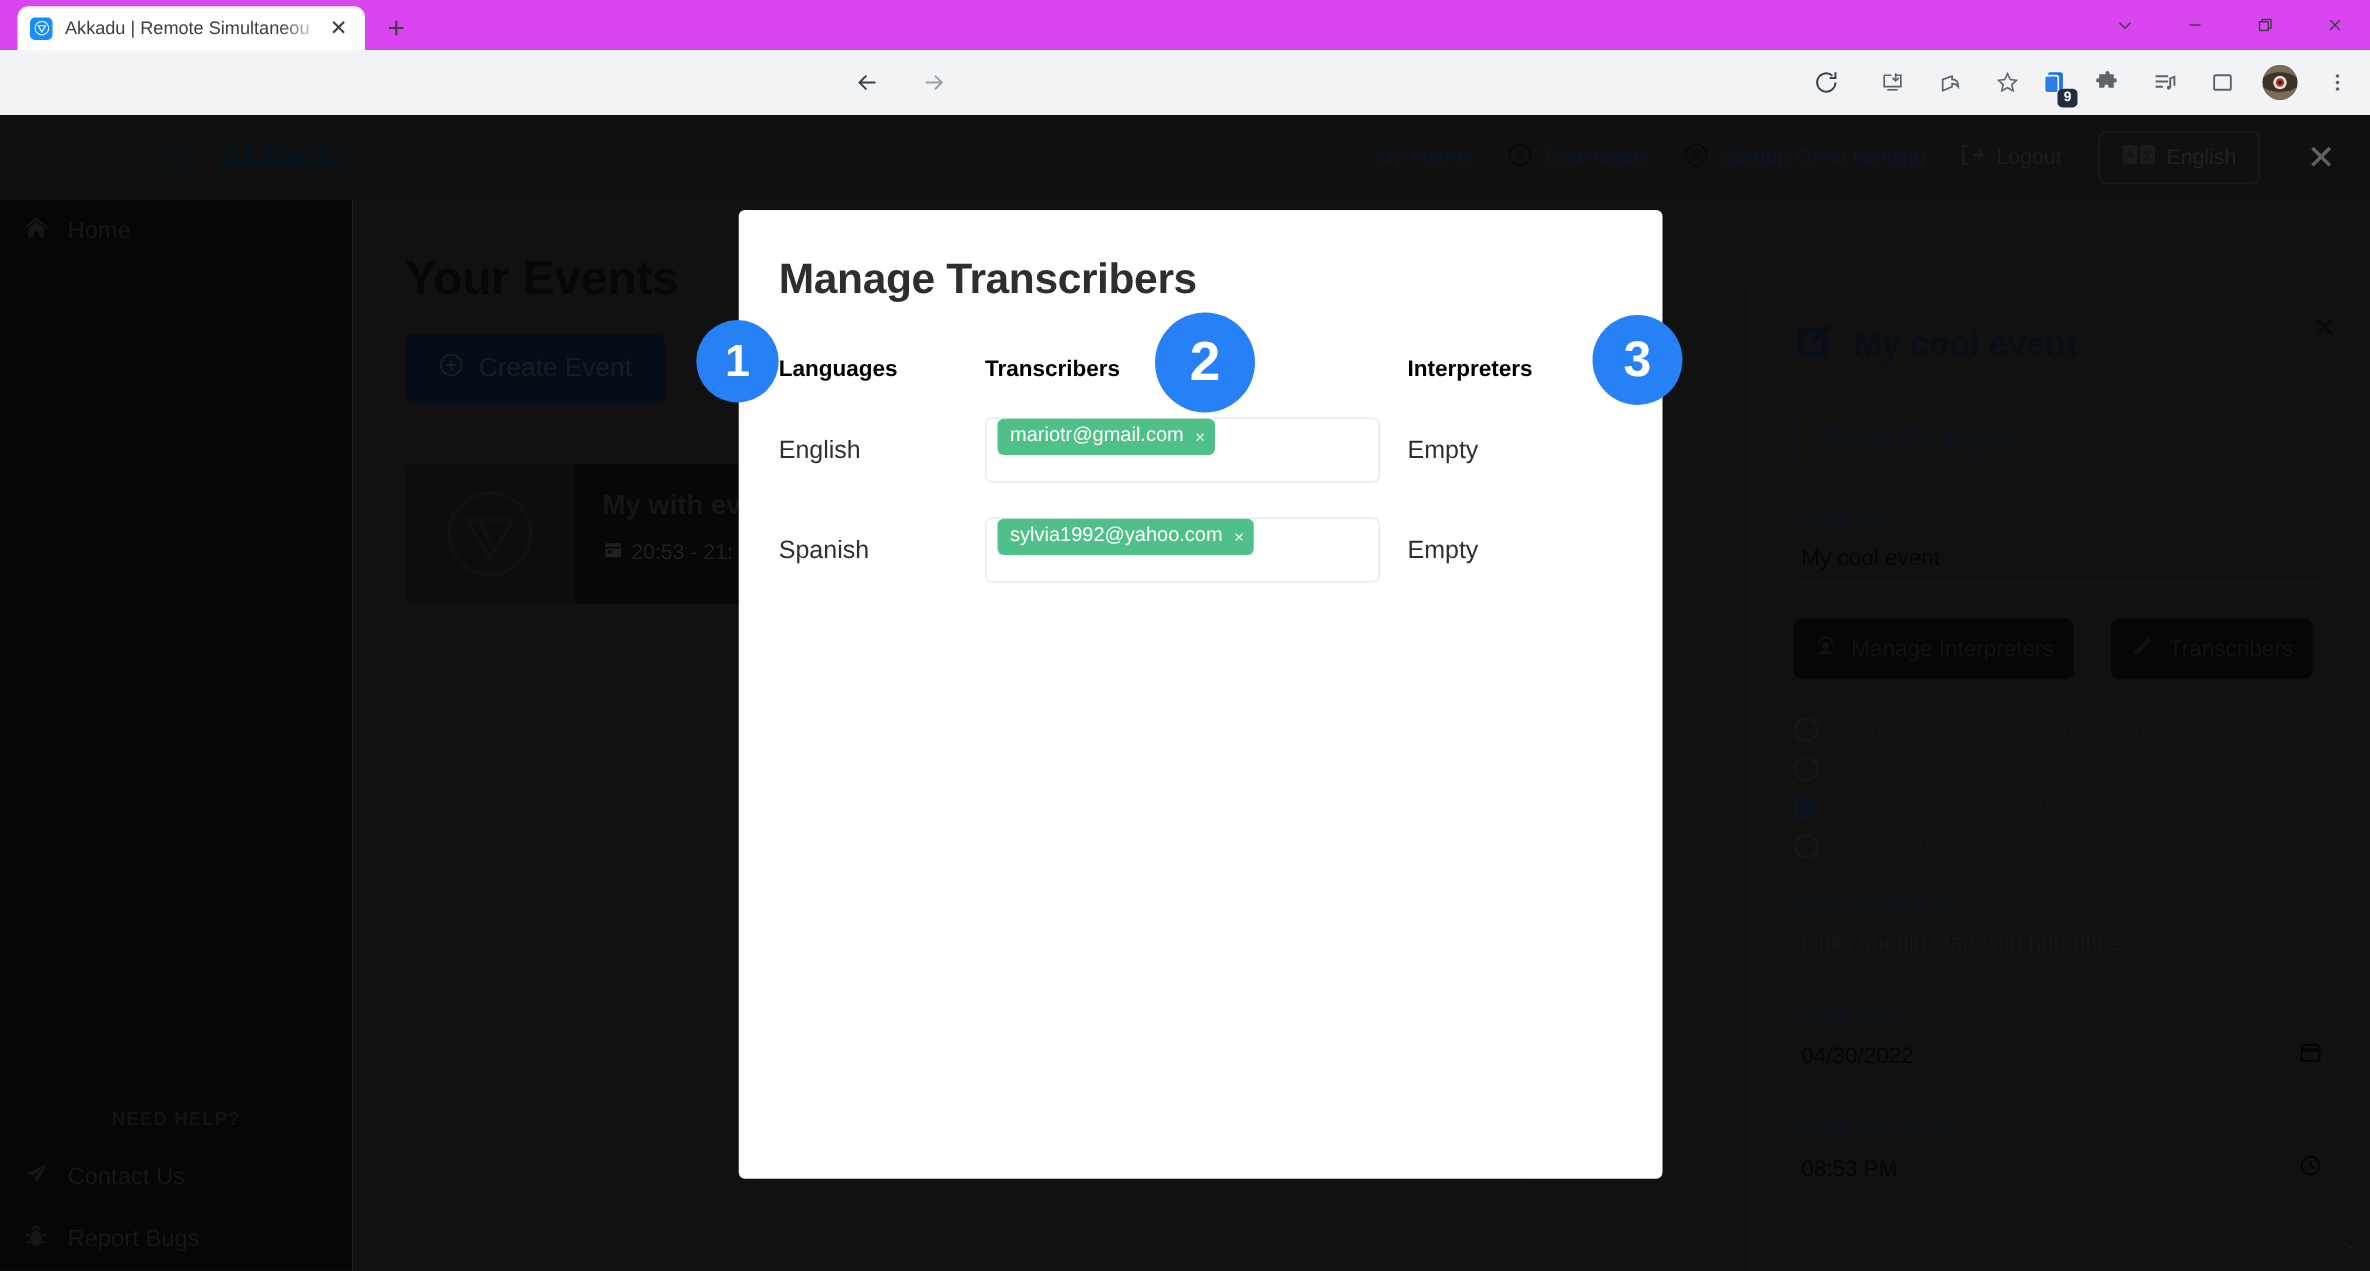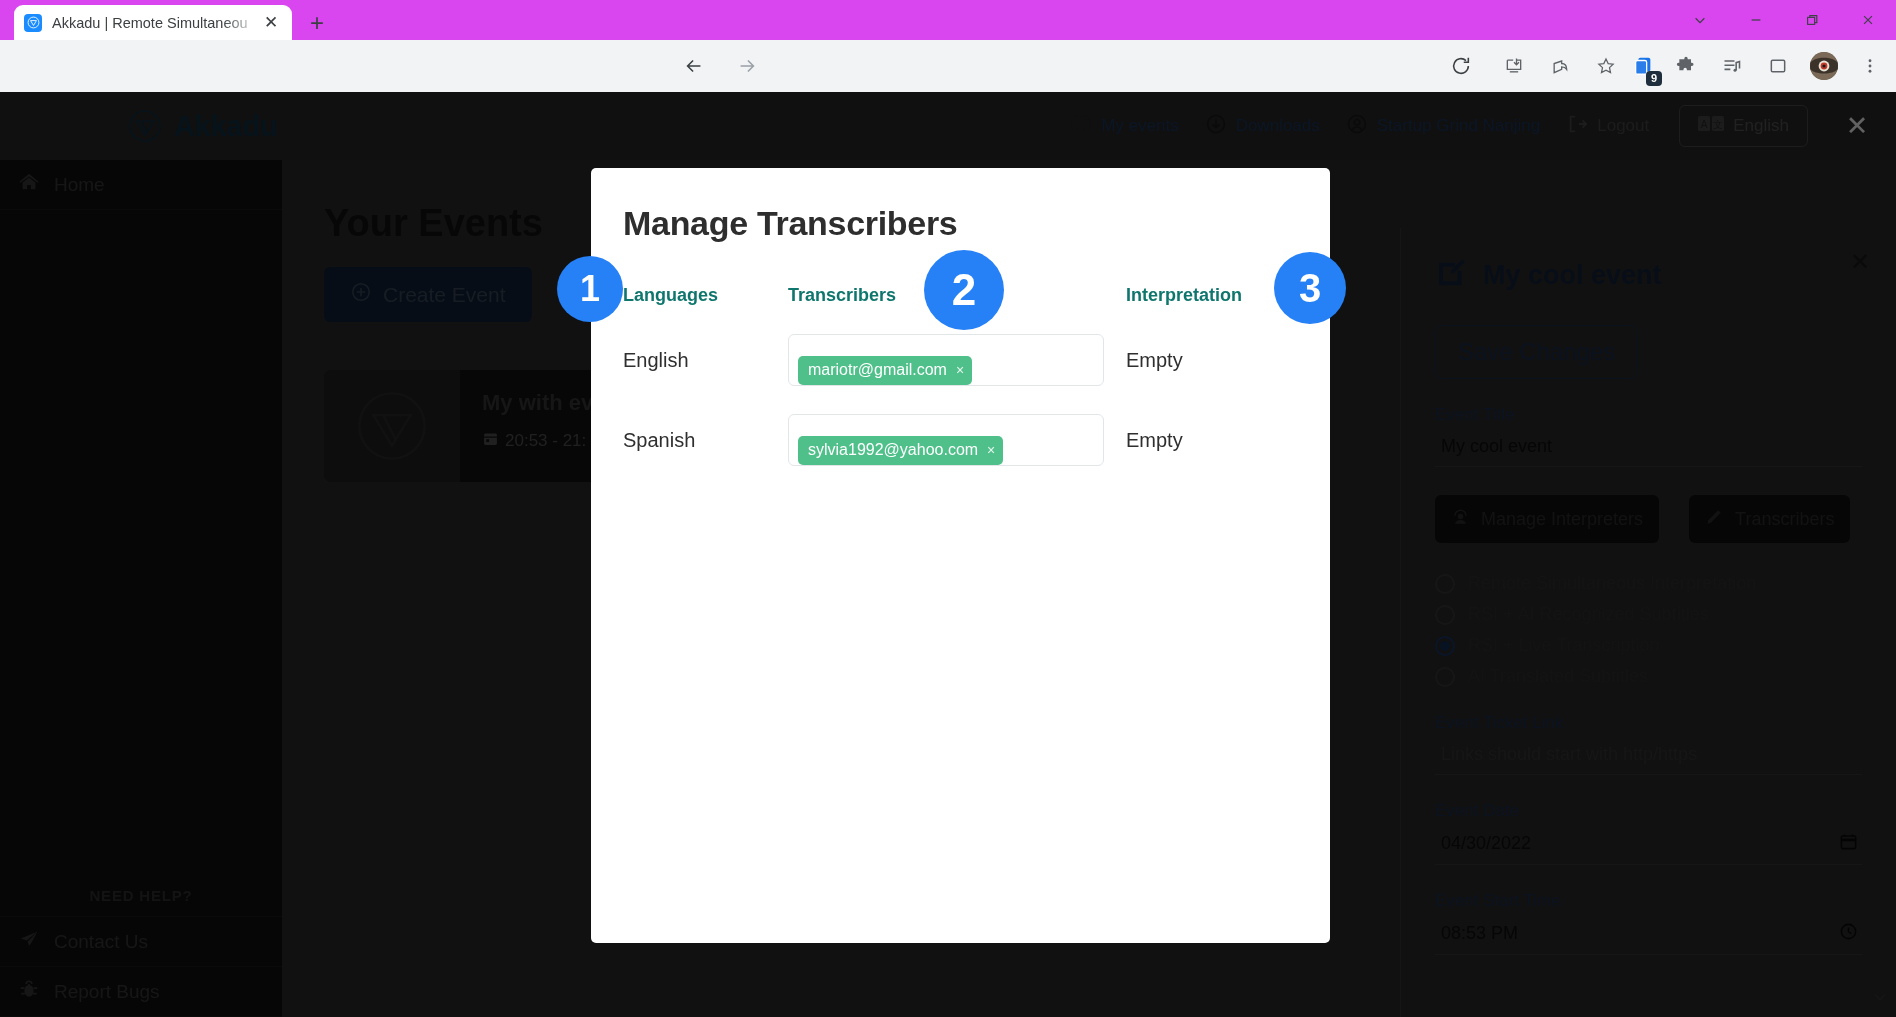--- a/index.html
+++ b/index.html
@@ -207,29 +207,29 @@
 
   
   .modal {
     position: absolute; left: 591px; top: 168px; width: 739px; height: 775px;
     background: #fff; border-radius: 5px; padding: 36px 44px 0 32px;
   }
   .modal-title {
     font-size: 34px; font-weight: bold; color: #2e2e2e; letter-spacing: -.3px;
   }
   .tbl { margin-top: 42px; width: 100%; }
-  .tbl-head { display: flex; font-size: 18px; font-weight: bold; color: #0f766e; }
+  .tbl-head { display: flex; font-size: 18px; font-weight: bold; color: #000000; }
   .col-lang { width: 165px; flex: none; }
   .col-trans { width: 338px; flex: none; }
   .col-tr { flex: 1; }
   .tbl-row { display: flex; align-items: center; margin-top: 28px; }
   .lang-name { font-size: 20px; color: #2f2f2f; }
   .tagbox {
     width: 316px; min-height: 52px; border: 1px solid #e3e6e8; border-radius: 6px;
-    display: flex; align-items: flex-end; padding: 0 9px;
+    display: flex; align-items: flex-start; padding: 0 9px;
   }
   .tag {
     background: #4fc08a; border-radius: 5px; color: #fff; font-size: 16px;
     padding: 5px 8px 6px 10px; display: flex; align-items: center; gap: 9px;
   }
   .tag-x { font-size: 14px; color: #e6f6ee; line-height: 1; }
   .tr-val { font-size: 20px; color: #2f2f2f; }
 
   
   .badge {
@@ -606,21 +606,21 @@
   </div>
 
   <div class="overlay"></div>
 
   <div class="modal">
     <div class="modal-title">Manage Transcribers</div>
     <div class="tbl">
       <div class="tbl-head">
         <span class="col-lang">Languages</span>
         <span class="col-trans">Transcribers</span>
-        <span class="col-tr">Interpretation</span>
+        <span class="col-tr">Interpreters</span>
       </div>
       <div class="tbl-row">
         <span class="col-lang lang-name">English</span>
         <span class="col-trans">
           <span class="tagbox">
             <span class="tag">
               <span>mariotr@gmail.com</span>
               <span class="tag-x">×</span>
             </span>
           </span>

